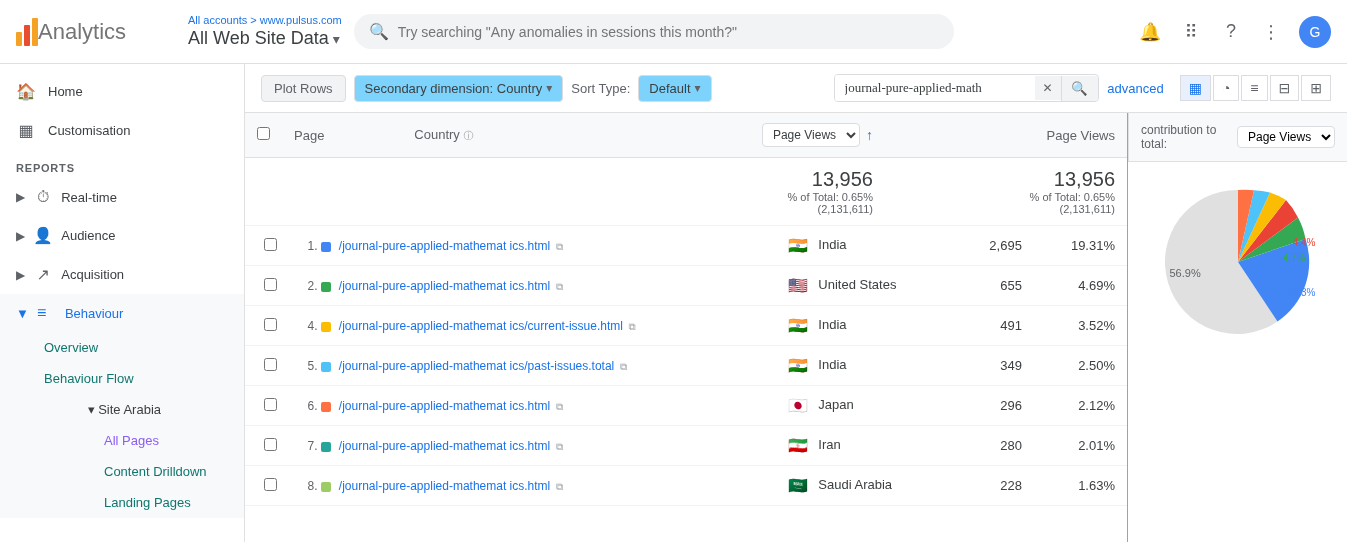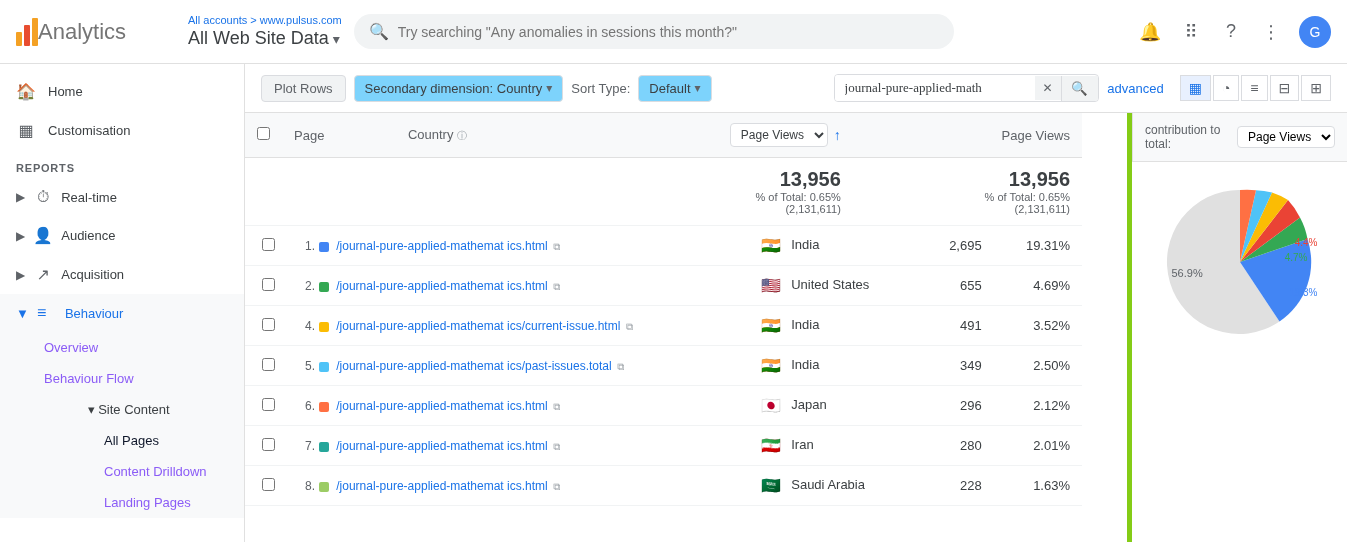--- a/index.html
+++ b/index.html
@@ -84,22 +84,22 @@
       color: #5f6368;
       letter-spacing: 0.8px;
       text-transform: uppercase;
     }
 
     .sidebar-expandable { padding: 10px 16px; cursor: pointer; display: flex; align-items: center; gap: 8px; color: #3c4043; }
     .sidebar-expandable .expand-icon { font-size: 12px; color: #5f6368; }
     .sidebar-expandable .si-icon { color: #5f6368; font-size: 16px; width: 20px; text-align: center; }
 
     .sidebar-sub { padding-left: 44px; }
-    .sidebar-sub-item { padding: 8px 16px 8px 0; cursor: pointer; color: #8b5cf6; font-size: 13px; }
-    .sidebar-sub-item.active { color: #0f172a; font-weight: 500; }
+    .sidebar-sub-item { padding: 8px 16px 8px 0; cursor: pointer; color: #0f766e; font-size: 13px; }
+    .sidebar-sub-item.active { color: #8b5cf6; font-weight: 500; }
 
     .behaviour-section { background: #f8f9fa; }
     .behaviour-header { padding: 10px 16px; cursor: pointer; display: flex; align-items: center; gap: 8px; color: #1a73e8; font-weight: 500; }
     .behaviour-header .si-icon { color: #1a73e8; font-size: 16px; width: 20px; }
 
     .site-content-header { padding: 8px 16px 8px 44px; cursor: pointer; display: flex; align-items: center; gap: 4px; color: #3c4043; font-size: 13px; }
 
     
     .content-area { flex: 1; overflow: auto; display: flex; flex-direction: column; }
 
@@ -226,21 +226,21 @@
       padding: 3px 6px;
       font-size: 12px;
       background: #fff;
       cursor: pointer;
       color: #3c4043;
     }
 
     .sort-asc-icon { color: #1a73e8; font-size: 14px; cursor: pointer; }
 
     .total-row td { color: #5f6368; font-size: 12px; }
-    .total-number { font-size: 20px; font-weight: 700; color: #3c4043; }
+    .total-number { font-size: 20px; font-weight: 400; color: #3c4043; }
 
     .row-num { color: #5f6368; font-size: 12px; }
     .color-dot { display: inline-block; width: 10px; height: 10px; border-radius: 2px; margin-right: 4px; vertical-align: middle; }
 
     .flag { font-size: 16px; margin-right: 6px; vertical-align: middle; }
 
     .contribution-header {
       background: #f8f9fa;
       border-bottom: 1px solid #e0e0e0;
       border-left: 1px solid #e0e0e0;
@@ -331,21 +331,21 @@
     <div class="behaviour-section">
       <div class="behaviour-header">
         <span class="expand-icon">▼</span>
         <span class="si-icon">≡</span>
         <span>Behaviour</span>
       </div>
       <div class="sidebar-sub">
         <div class="sidebar-sub-item">Overview</div>
         <div class="sidebar-sub-item">Behaviour Flow</div>
         <div class="site-content-header">
-          <span>▾ Site Content</span>
+          <span>▾ Site Arabia</span>
         </div>
         <div style="padding-left: 60px;">
           <div class="sidebar-sub-item active">All Pages</div>
           <div class="sidebar-sub-item">Content Drilldown</div>
           <div class="sidebar-sub-item">Landing Pages</div>
         </div>
       </div>
     </div>
   </div>
 
@@ -534,21 +534,21 @@
       <span class="flag">🇸🇦</span>
       <span>Saudi Arabia</span>
     </td>
     <td class="right">228</td>
     <td class="right">1.63%</td>
   </tr>
             </tbody>
         </table>
       </div>
 
-      <div style="width:220px;min-width:220px;border-left:5px solid #84cc16;margin-left:45px;">
+      <div style="width:220px;min-width:220px;border-left:1px solid #84cc16;">
         <div class="contribution-header">
           <span>contribution to total:</span>
           <select class="contrib-select">
             <option>Page Views</option>
           </select>
         </div>
         <div style="padding:20px;display:flex;justify-content:center;align-items:center;">
           <div style="position:relative;width:160px;height:160px;">
             <svg width="160" height="160" viewBox="0 0 160 160">
 

